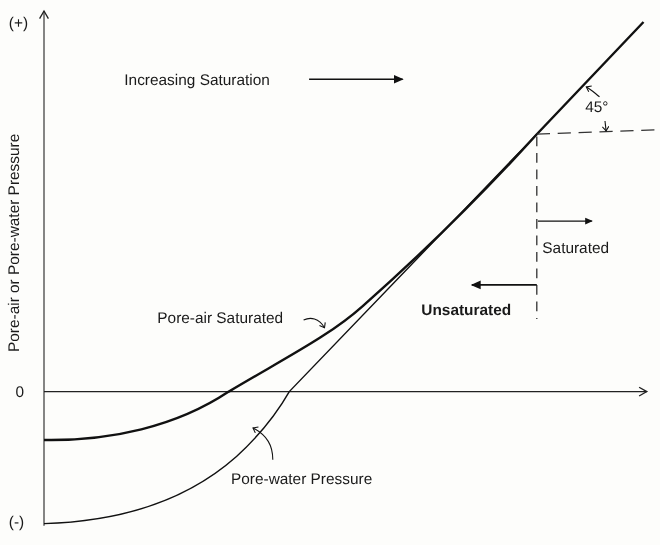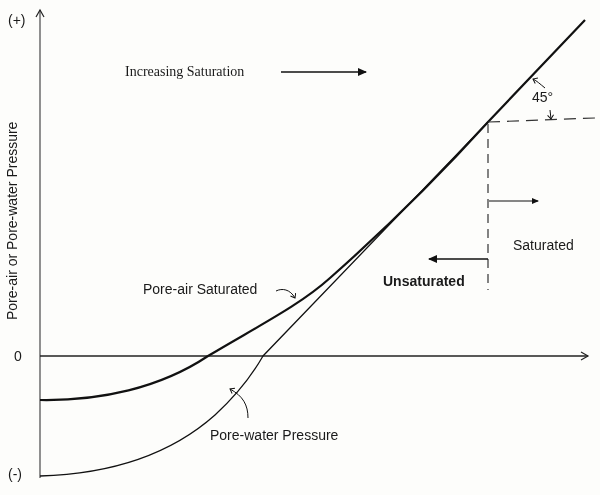--- a/index.html
+++ b/index.html
@@ -91,21 +91,21 @@
 
     <path d="M248,418 C248,405 243,396 230,389" fill="none" stroke="#111" stroke-width="1" marker-end="url(#arrowTiny)"></path>
   </svg>
 
   <div class="lbl" style="left:8px; top:12px;">(+)</div>
   <div class="lbl" style="left:14px; top:348px;">0</div>
   <div class="lbl" style="left:8px; top:466px;">(-)</div>
   <div class="y-axis-title">Pore-air or Pore-water Pressure</div>
 
 
-  <div class="lbl" style="left:125px; top:64px;font-family:Liberation Serif, serif;">Increasing Saturation</div>
+  <div class="lbl" style="left:113px; top:64px;">Increasing Saturation</div>
   <div class="lbl" style="left:532px; top:89px;text-align:center;">45°</div>
-  <div class="lbl" style="left:513px; top:217px;margin-top:20px;">Saturated</div>
+  <div class="lbl" style="left:493px; top:217px;">Saturated</div>
   <div class="lbl" style="left:383px; top:273px;font-weight:bold;">Unsaturated</div>
 
   <div class="lbl" style="left:143px; top:281px;">Pore-air Saturated</div>
   <div class="lbl" style="left:210px; top:427px;">Pore-water Pressure</div>
 
 </div>
 
 </body></html>

